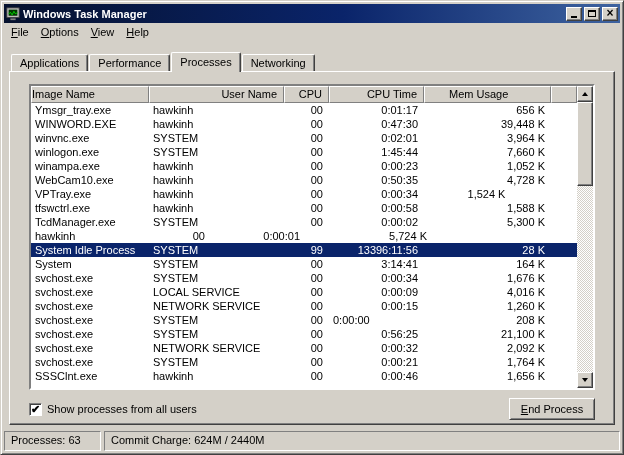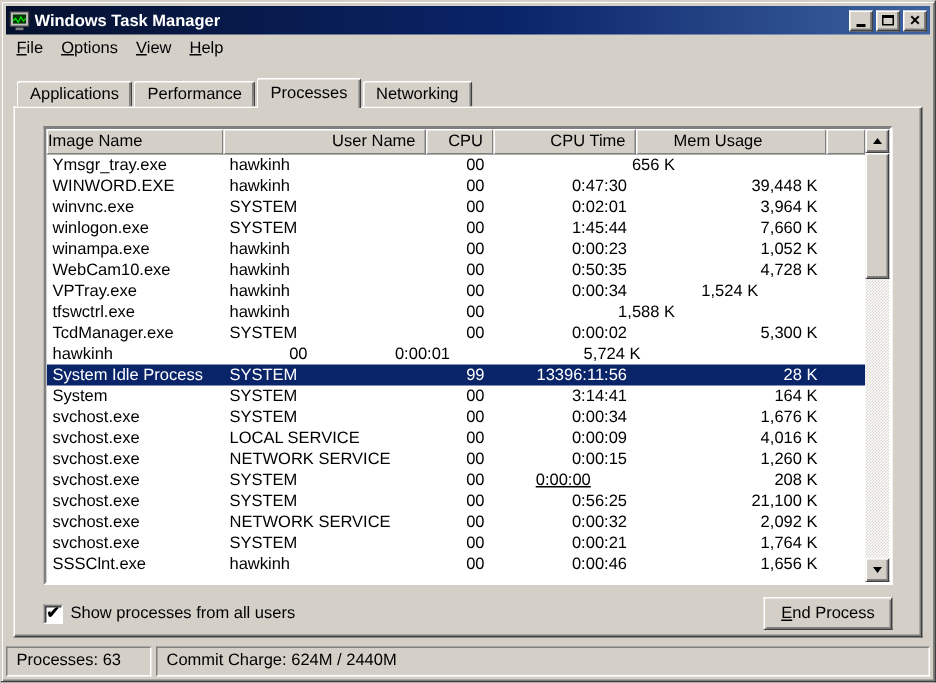--- a/index.html
+++ b/index.html
@@ -142,20 +142,21 @@
               <div class="hcell" style="width: 45px; text-align: right;">CPU</div>
               <div class="hcell" style="width: 95px; text-align: right;">CPU Time</div>
               <div class="hcell" style="width: 127px; text-align: left; padding-left: 24px;">Mem Usage</div>
               <div class="hcell filler"></div>
             </div>
           <div class="lv-body">
               <div class="lv-row">
                 <div class="cell" style="width: 118px; text-align: left;">Ymsgr_tray.exe</div>
                 <div class="cell" style="width: 135px; text-align: left;">hawkinh</div>
                 <div class="cell" style="width: 45px; text-align: right;">00</div>
+                <div class="cell" style="width: 95px; text-align: right;">0:01:17</div>
                 <div class="cell" style="width: 127px; text-align: right;">656 K</div>
               </div>
               <div class="lv-row">
                 <div class="cell" style="width: 118px; text-align: left;">WINWORD.EXE</div>
                 <div class="cell" style="width: 135px; text-align: left;">hawkinh</div>
                 <div class="cell" style="width: 45px; text-align: right;">00</div>
                 <div class="cell" style="width: 95px; text-align: right;">0:47:30</div>
                 <div class="cell" style="width: 127px; text-align: right;">39,448 K</div>
               </div>
               <div class="lv-row">
@@ -190,20 +191,21 @@
                 <div class="cell" style="width: 118px; text-align: left;">VPTray.exe</div>
                 <div class="cell" style="width: 135px; text-align: left;">hawkinh</div>
                 <div class="cell" style="width: 45px; text-align: right;">00</div>
                 <div class="cell" style="width: 95px; text-align: right;">0:00:34</div>
                 <div class="cell" style="width: 127px; text-align: center;">1,524 K</div>
               </div>
               <div class="lv-row">
                 <div class="cell" style="width: 118px; text-align: left;">tfswctrl.exe</div>
                 <div class="cell" style="width: 135px; text-align: left;">hawkinh</div>
                 <div class="cell" style="width: 45px; text-align: right;">00</div>
+                <div class="cell" style="width: 95px; text-align: right;">0:00:58</div>
                 <div class="cell" style="width: 127px; text-align: right;">1,588 K</div>
               </div>
               <div class="lv-row">
                 <div class="cell" style="width: 118px; text-align: left;">TcdManager.exe</div>
                 <div class="cell" style="width: 135px; text-align: left;">SYSTEM</div>
                 <div class="cell" style="width: 45px; text-align: right;">00</div>
                 <div class="cell" style="width: 95px; text-align: right;">0:00:02</div>
                 <div class="cell" style="width: 127px; text-align: right;">5,300 K</div>
               </div>
               <div class="lv-row">
@@ -244,21 +246,21 @@
                 <div class="cell" style="width: 118px; text-align: left;">svchost.exe</div>
                 <div class="cell" style="width: 135px; text-align: left;">NETWORK SERVICE</div>
                 <div class="cell" style="width: 45px; text-align: right;">00</div>
                 <div class="cell" style="width: 95px; text-align: right;">0:00:15</div>
                 <div class="cell" style="width: 127px; text-align: right;">1,260 K</div>
               </div>
               <div class="lv-row">
                 <div class="cell" style="width: 118px; text-align: left;">svchost.exe</div>
                 <div class="cell" style="width: 135px; text-align: left;">SYSTEM</div>
                 <div class="cell" style="width: 45px; text-align: right;">00</div>
-                <div class="cell" style="width: 95px; text-align: center; text-decoration: underline;">0:00:00</div>
+                <div class="cell" style="width: 95px; text-align: left;">0:00:00</div>
                 <div class="cell" style="width: 127px; text-align: right;">208 K</div>
               </div>
               <div class="lv-row">
                 <div class="cell" style="width: 118px; text-align: left;">svchost.exe</div>
                 <div class="cell" style="width: 135px; text-align: left;">SYSTEM</div>
                 <div class="cell" style="width: 45px; text-align: right;">00</div>
                 <div class="cell" style="width: 95px; text-align: right;">0:56:25</div>
                 <div class="cell" style="width: 127px; text-align: right;">21,100 K</div>
               </div>
               <div class="lv-row">

